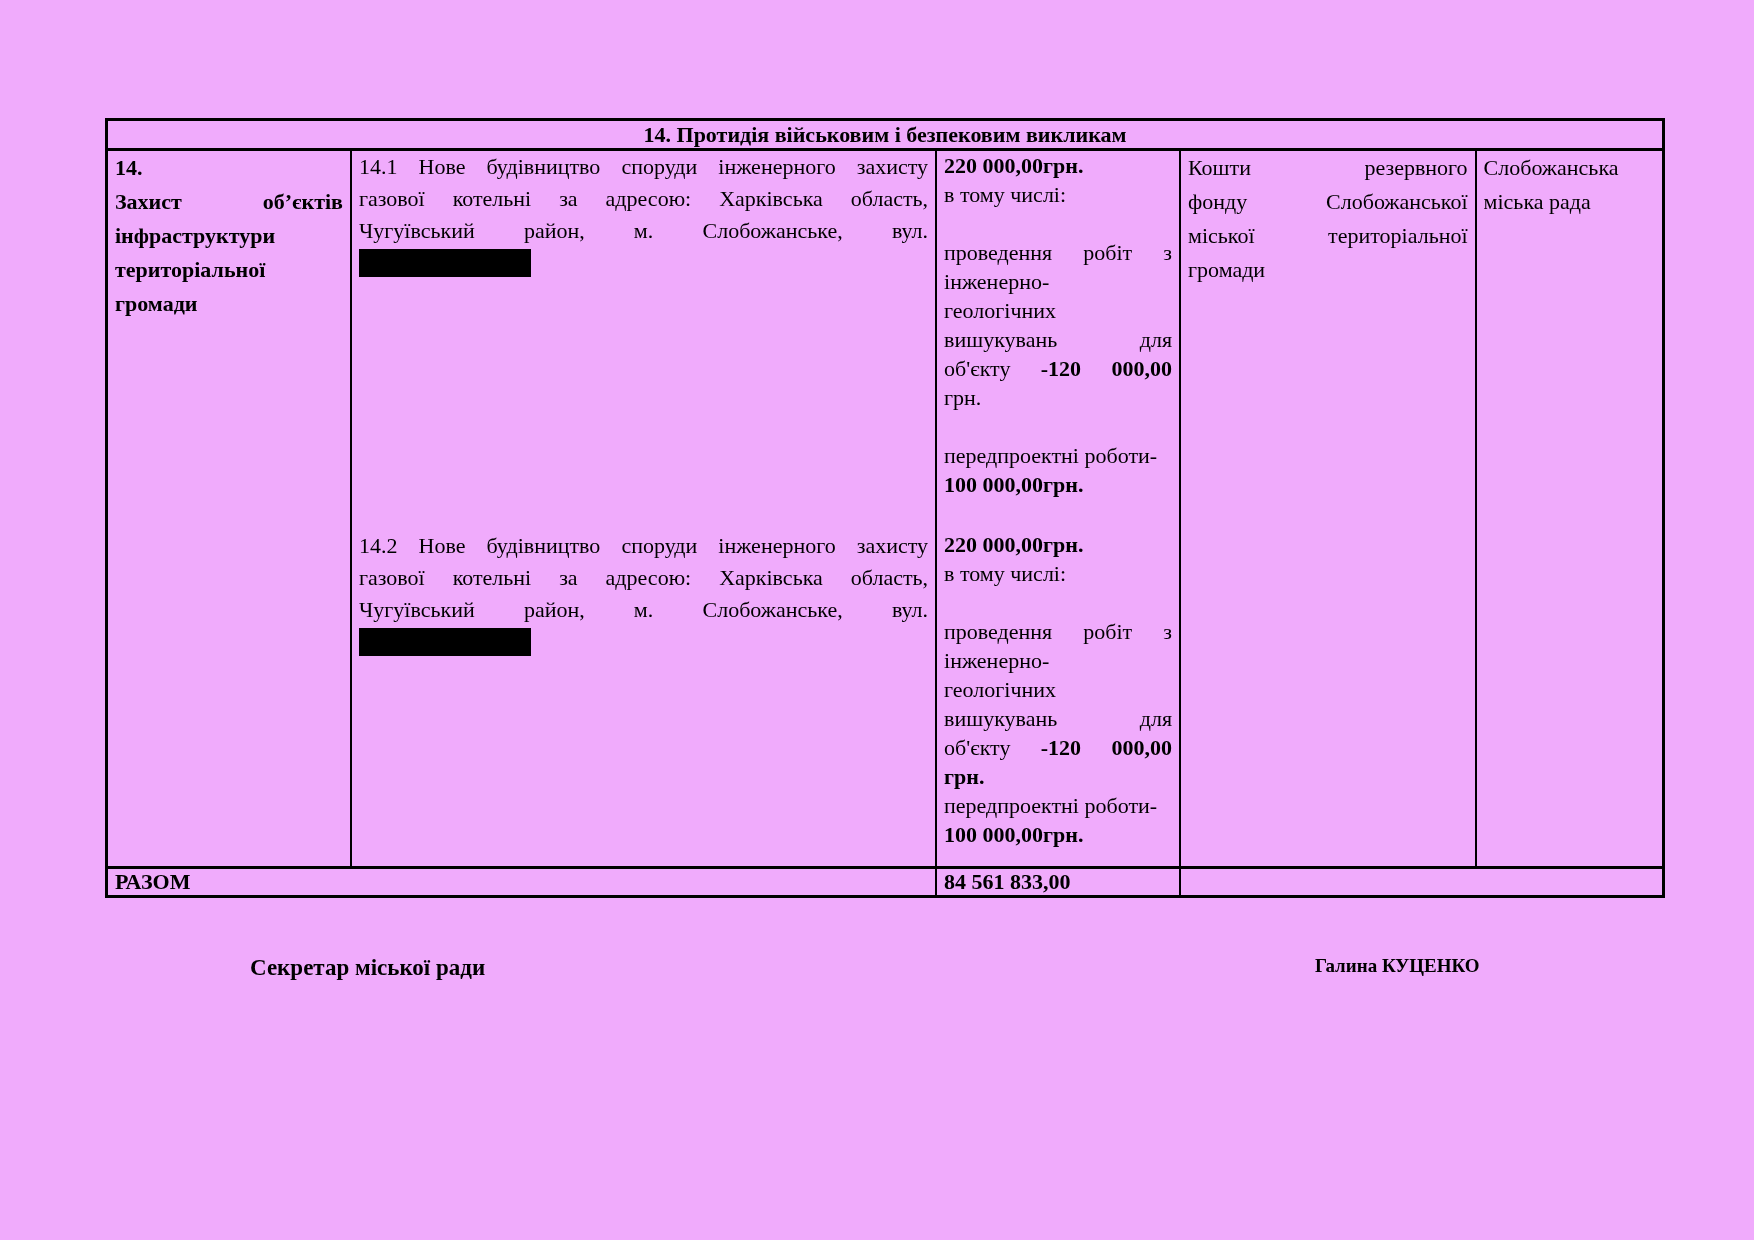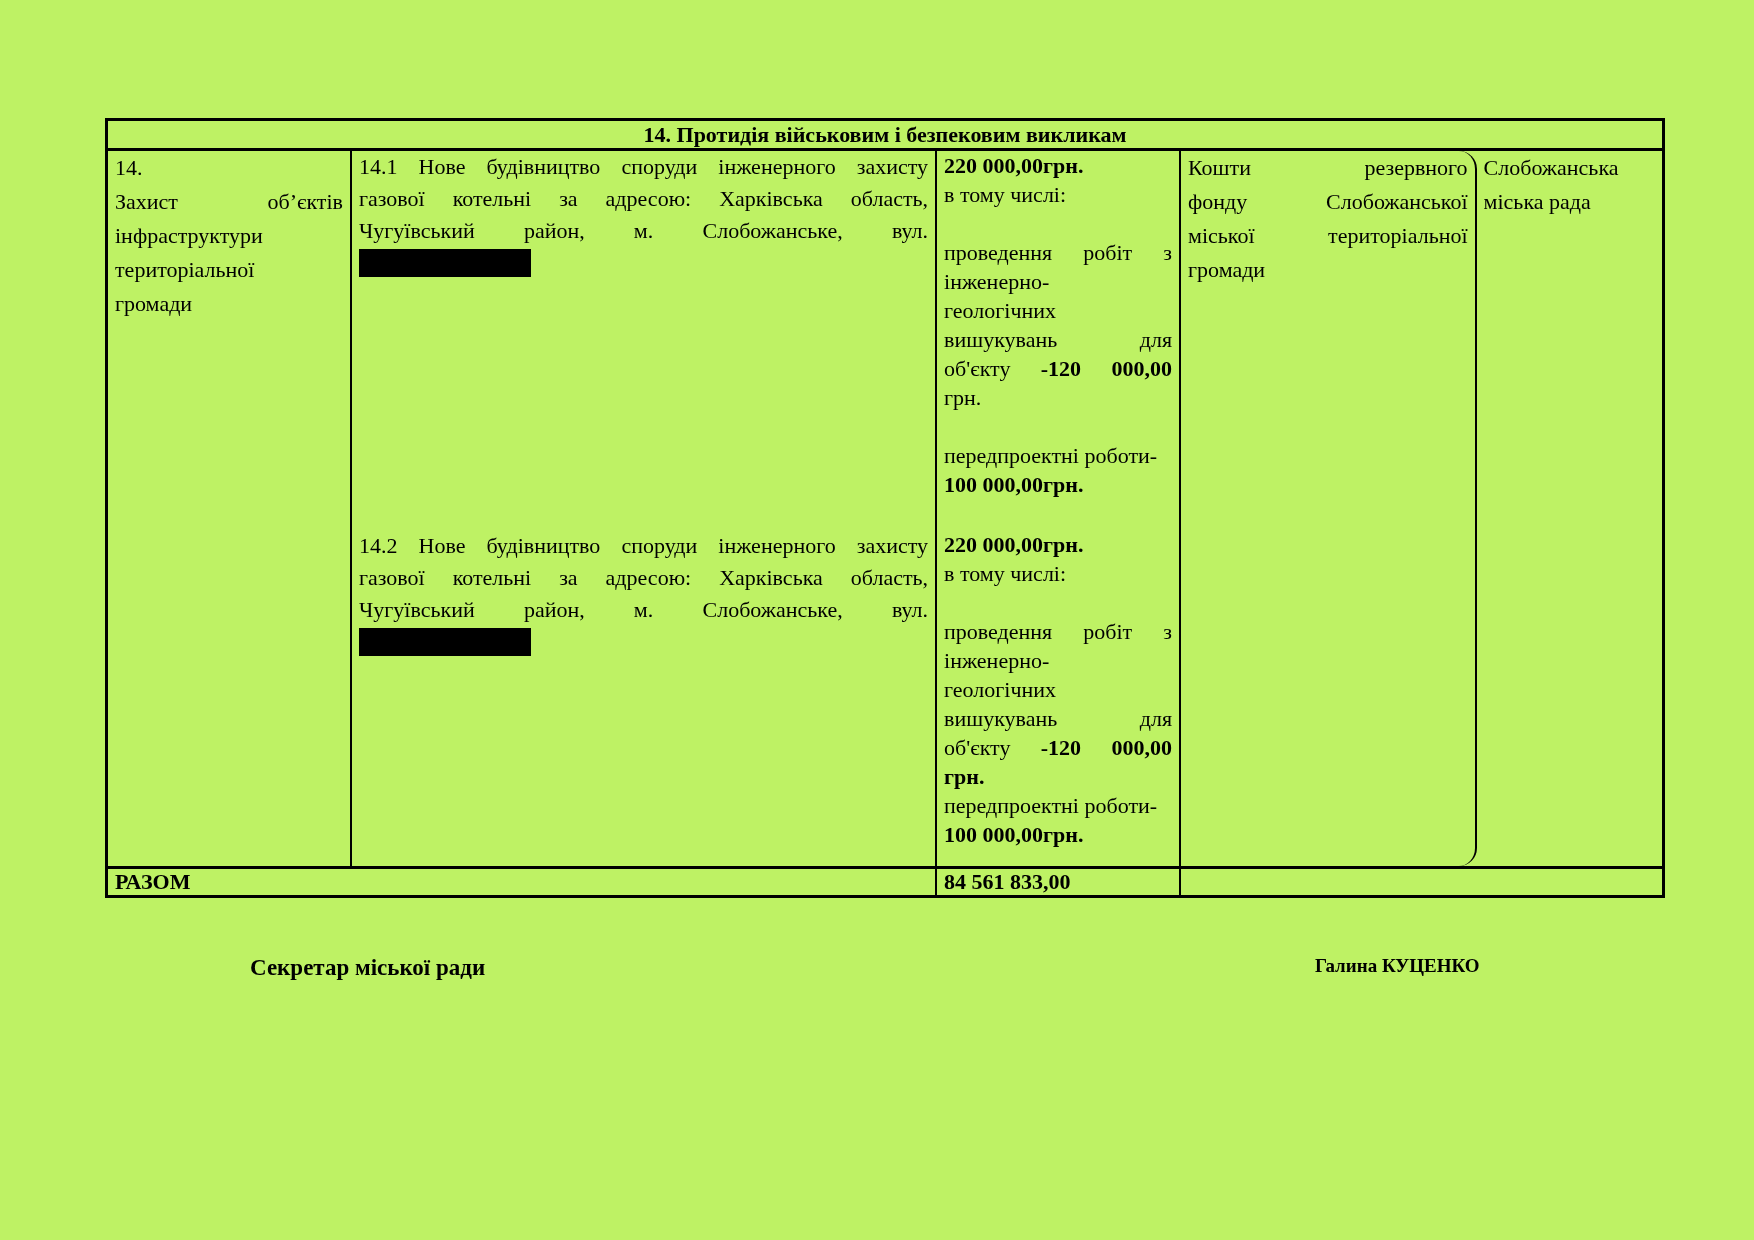--- a/index.html
+++ b/index.html
@@ -1,20 +1,20 @@
 <!DOCTYPE html>
 <html><head>
 <meta charset="utf-8">
 <style>
   html, body { margin: 0; padding: 0; background: #e8e8e8; }
   .page {
     position: relative;
     width: 1754px;
     height: 1240px;
-    background: #bef264;
+    background: #f0abfc;
     font-family: "Liberation Serif", serif;
     color: #000;
     font-size: 22px;
     overflow: hidden;
   }
   .tbl {
     position: absolute;
     left: 105px;
     top: 118px;
     width: 1560px;
@@ -41,24 +41,24 @@
     font-weight: bold;
     align-items: flex-end;
   }
   .c {
     position: relative;
     box-sizing: border-box;
     border-right: 2px solid #000;
     overflow: hidden;
   }
   .c.last { border-right: none; }
-  .c1 { width: 246px; }
+  .c1 { width: 246px; font-weight: bold; }
   .c2 { width: 590px; }
   .c3 { width: 246px; }
-  .c4 { width: 298px; border-radius: 18px; }
+  .c4 { width: 298px; }
   .c5 { width: 187px; }
   .c12 { width: 836px; }
 
   .blk { margin: 0 7px; }
   .blk2 { position: absolute; top: 379px; left: 7px; right: 7px; }
 
   .ln { line-height: 29px; }
   .lh32 .ln { line-height: 32px; }
   .lh34 .ln { line-height: 34px; }
   .j { text-align: justify; text-align-last: justify; }

